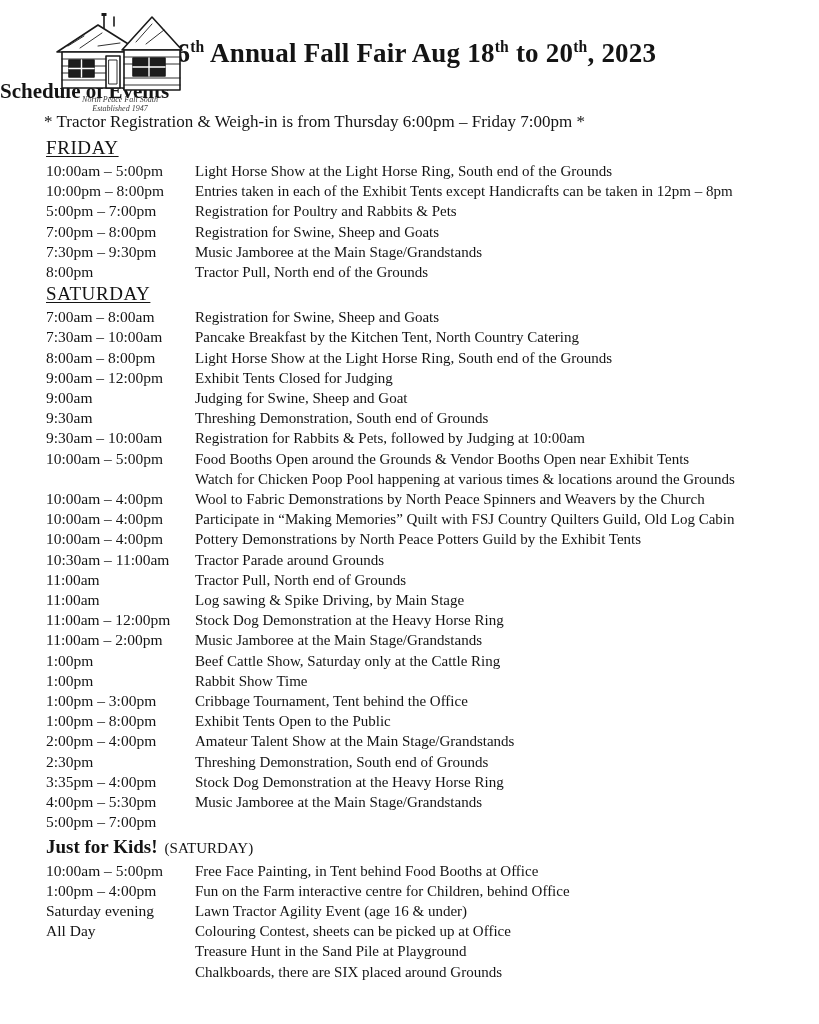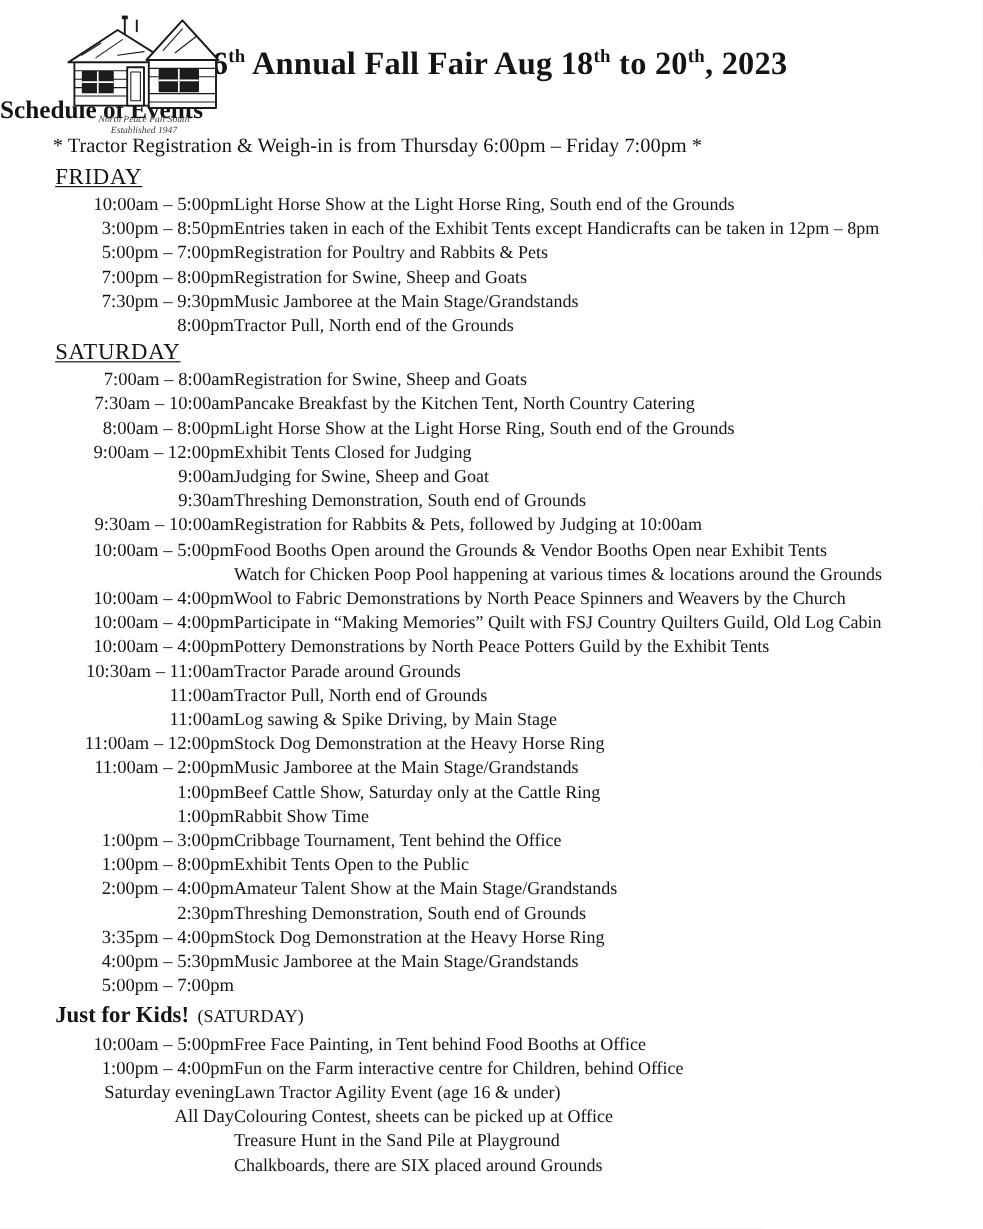--- a/index.html
+++ b/index.html
@@ -24,21 +24,21 @@
   .note{margin:9px 0 0 44px;font-size:17px;line-height:20px;}
   
   .schedule{margin:5px 18px 0 46px;}
   .day-heading{
     margin:1px 0 2px;font-size:19px;font-weight:400;letter-spacing:0.6px;
     line-height:22px;text-decoration:underline;text-underline-offset:2px;
   }
   .kids-heading{margin:2px 0 1px;font-size:19px;font-weight:bold;line-height:23px;}
   .heading-suffix{font-weight:400;font-size:15px;margin-left:7px;}
   .row{display:flex;align-items:flex-start;}
-  .time{flex:0 0 149px;width:149px;font-size:15.5px;line-height:20.2px;white-space:nowrap;text-align:right;}
+  .time{flex:0 0 149px;width:149px;font-size:15.5px;line-height:20.2px;white-space:nowrap;}
   .desc{flex:1;font-size:15px;line-height:20.2px;}
   .desc-line{min-height:20.2px;}
 </style>
 </head>
 <body>
 
 <div class="page">
 
   <header>
     <div class="logo">
@@ -95,21 +95,21 @@
   <main class="schedule" id="schedule">
       <section>
         <h3 class="day-heading"><span>FRIDAY</span></h3>
         <div class="row">
           <div class="time">10:00am – 5:00pm</div>
           <div class="desc">
             <div class="desc-line">Light Horse Show at the Light Horse Ring, South end of the Grounds</div>
           </div>
         </div>
         <div class="row">
-          <div class="time">3:00pm – 8:50pm</div>
+          <div class="time">10:00pm – 8:00pm</div>
           <div class="desc">
             <div class="desc-line">Entries taken in each of the Exhibit Tents except Handicrafts can be taken in 12pm – 8pm</div>
           </div>
         </div>
         <div class="row">
           <div class="time">5:00pm – 7:00pm</div>
           <div class="desc">
             <div class="desc-line">Registration for Poultry and Rabbits &amp; Pets</div>
           </div>
         </div>

